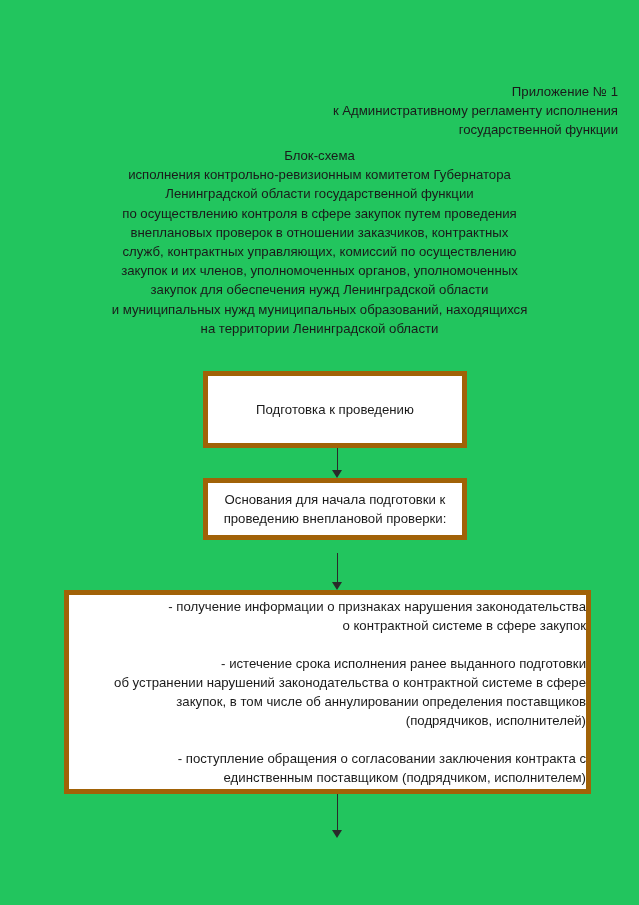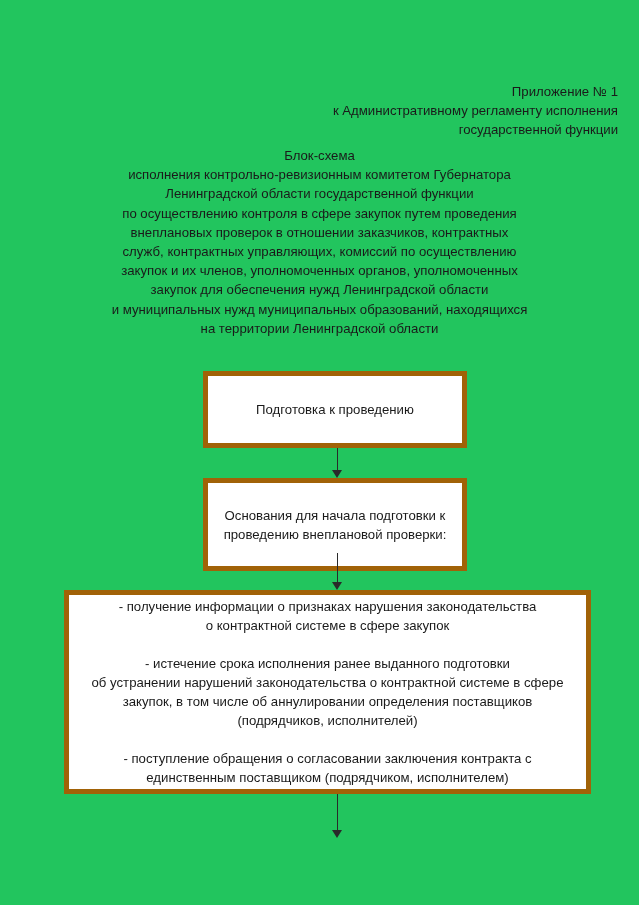--- a/index.html
+++ b/index.html
@@ -62,21 +62,21 @@
     left: 203px;
     top: 371px;
     width: 264px;
     height: 77px;
   }
 
   #box-grounds {
     left: 203px;
     top: 478px;
     width: 264px;
-    height: 93px;
+    height: 62px;
     align-items: center;
   }
 
   #box-list {
     left: 64px;
     top: 590px;
     width: 527px;
     height: 204px;
     align-items: center;
   }
@@ -87,21 +87,21 @@
   .list-body {
     width: 100%;
     text-align: center;
   }
   .list-item {
     display: block;
   }
   .list-item + .list-item {
     margin-top: 19px;
   }
-  .list-item .bline { display: block; }
+  .list-item .bline { display: block; text-align: right; }
 
   
   .connector {
     position: absolute;
     left: 332px;
     width: 11px;
   }
   .connector .stem {
     position: absolute;
     left: 5px;

